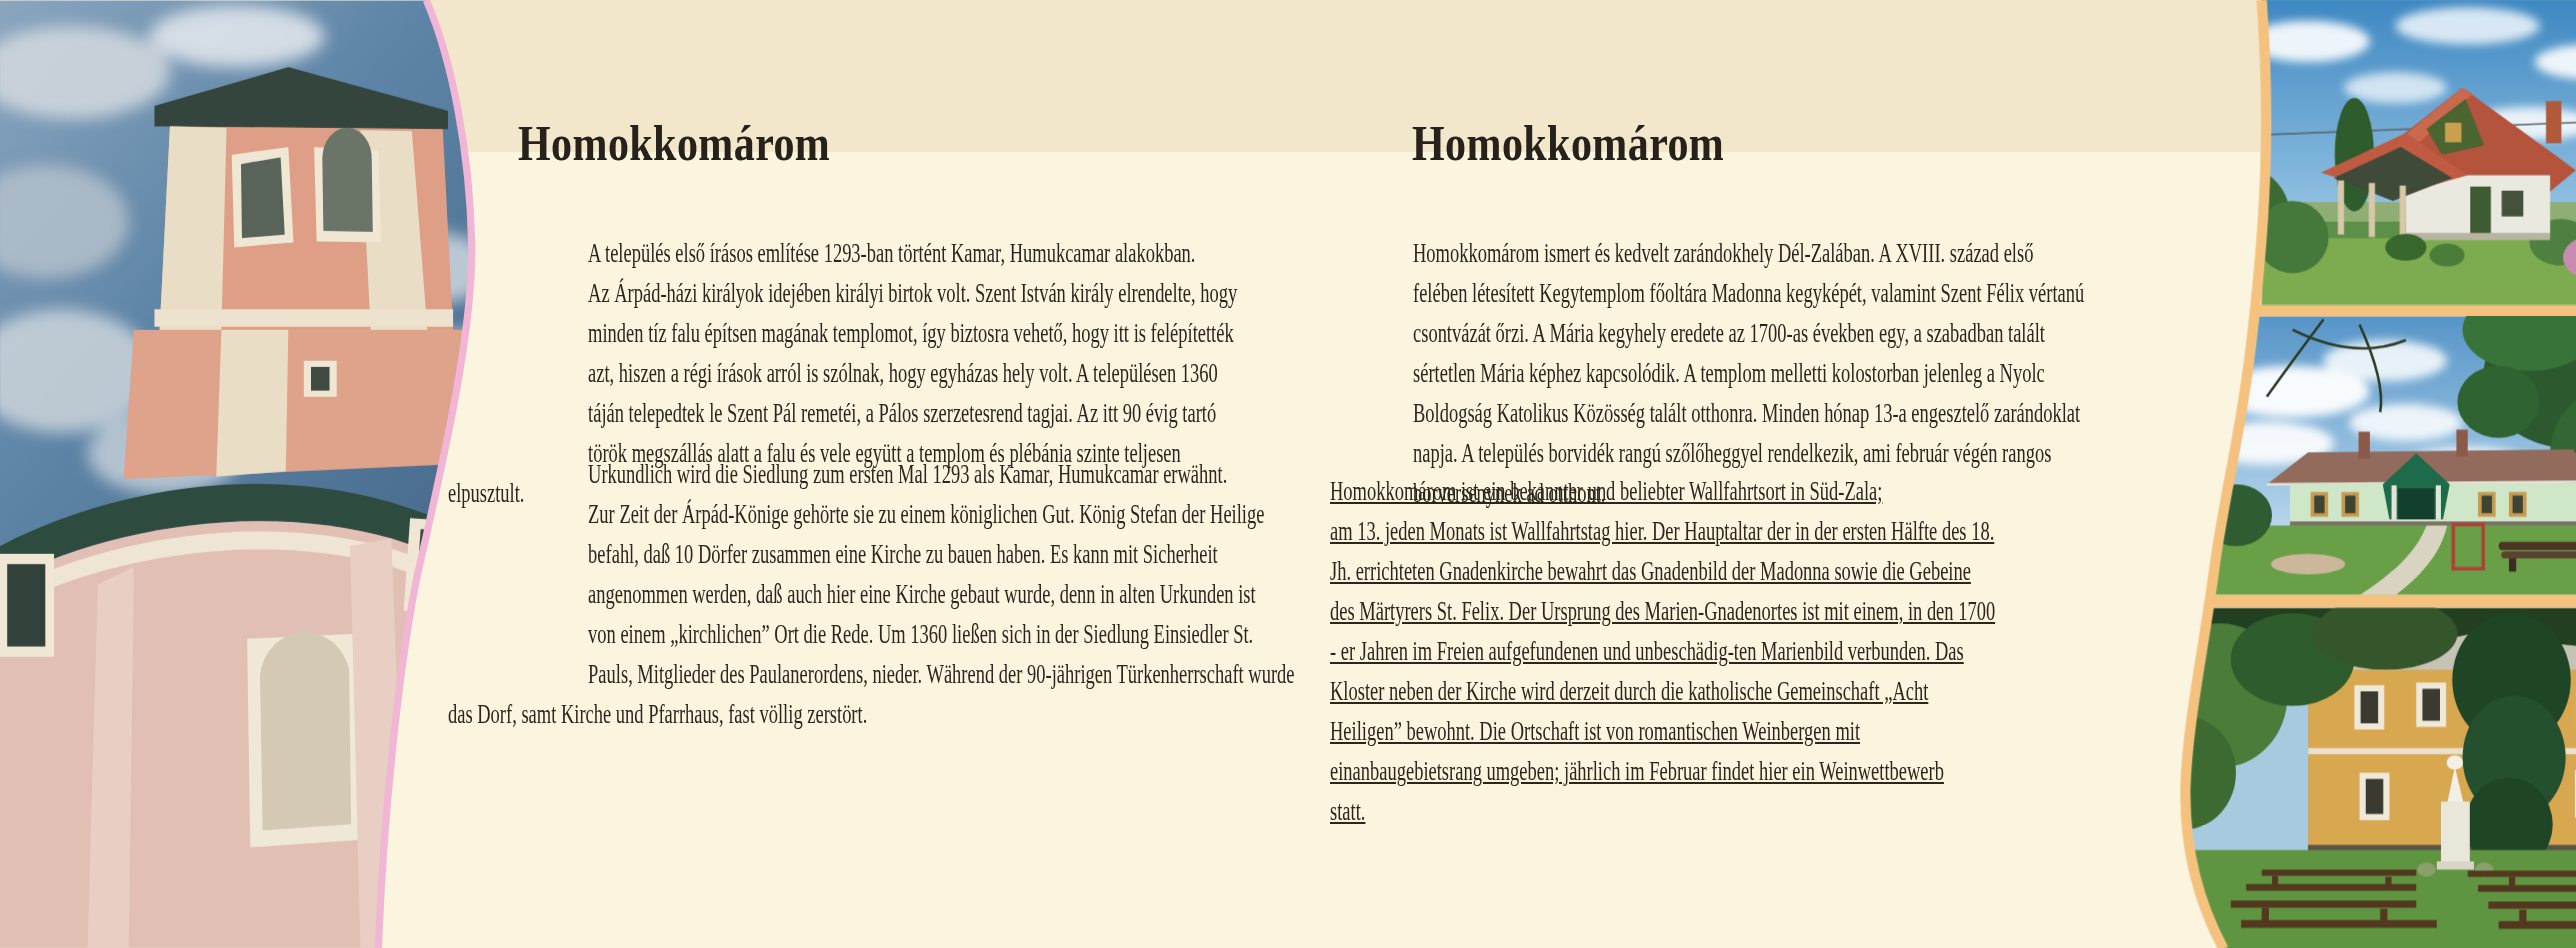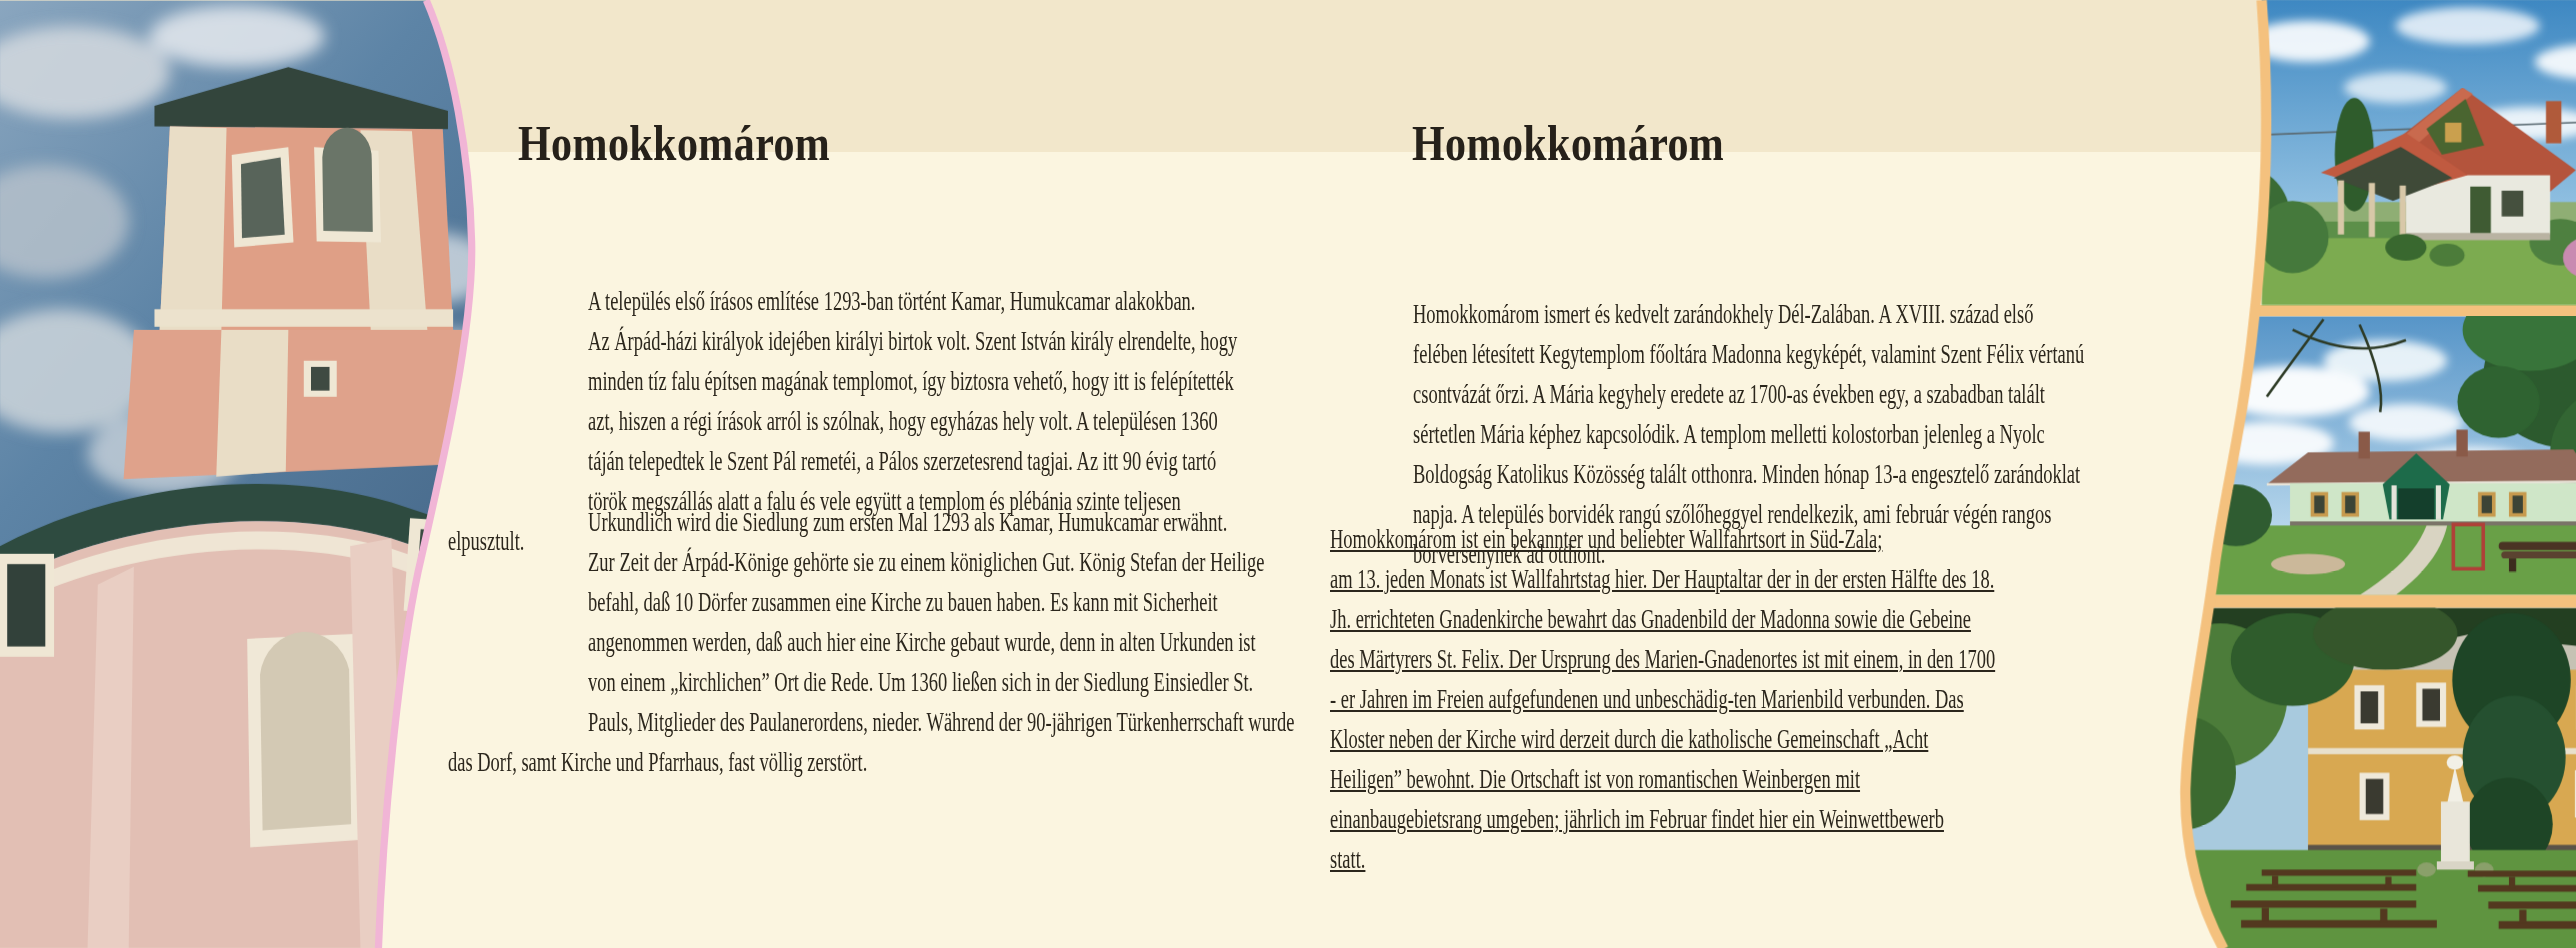--- a/index.html
+++ b/index.html
@@ -9,28 +9,28 @@
     font-family:"Liberation Serif", serif;
   }
   .header-band { position:absolute; left:0; top:0; width:2649px; height:152px; background:#f2e7cb; }
   .page-title {
     position:absolute; top:80px; height:58px; line-height:58px;
     font-size:50px; color:#26211a; white-space:nowrap;
     transform:scaleX(.84); transform-origin:0 50%; letter-spacing:0.5px;
   }
   #title-left  { left:518px; }
   #title-right { left:1412px; }
-  .textblock { position:absolute; color:#2b261c;margin-top:48px; }
+  .textblock { position:absolute; color:#2b261c; }
   .line { height:40px; line-height:40px; font-size:28px; white-space:nowrap; }
   .center-block .line { text-align:center; transform:scaleX(.66); transform-origin:50% 50%; }
   .center-block .line.flush { text-align:left; transform-origin:0 50%; }
   .left-block .line { text-align:left; transform:scaleX(.66); transform-origin:0 50%; }
   #hu-left { left:448px;  top:233px; width:824px; }
   #de-left { left:448px;  top:454px; width:824px; }
-  #hu-right{ left:1413px; top:246px; width:824px; }
+  #hu-right{ left:1413px; top:233px; width:824px; }
   #de-right{ left:1330px; top:471px; width:824px;text-decoration:underline; }
   .photo-svg { position:absolute; top:0; }
   #left-photo  { left:0; }
   #right-photos{ left:2138px; }
 </style>
 </head>
 <body>
 
 <div class="header-band"></div>
 

